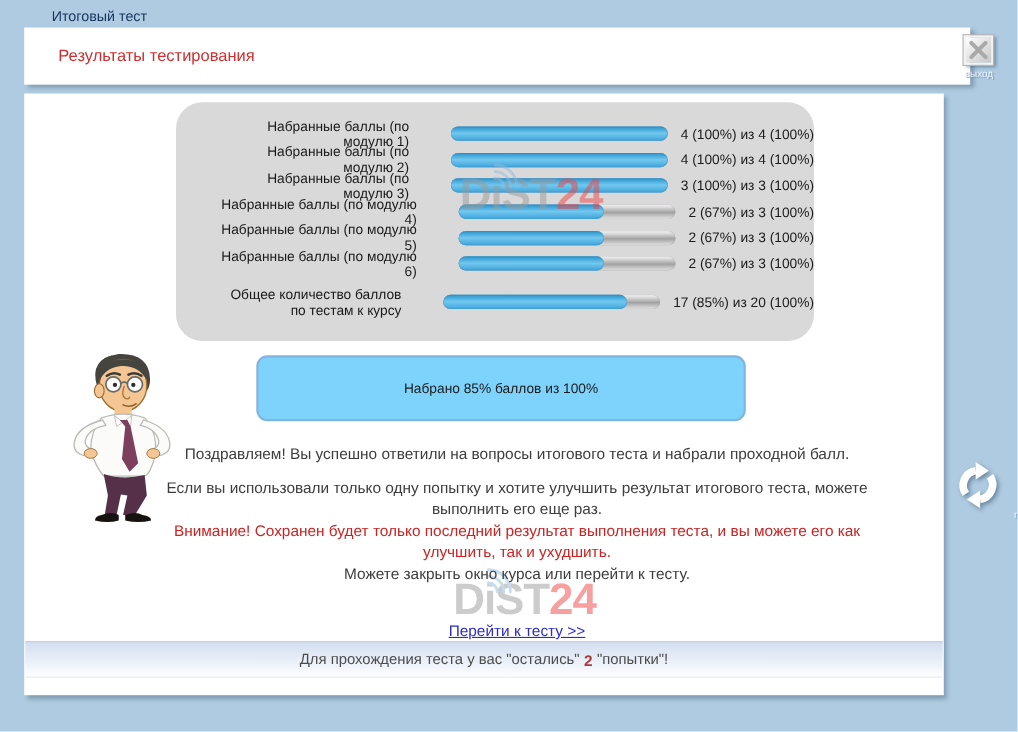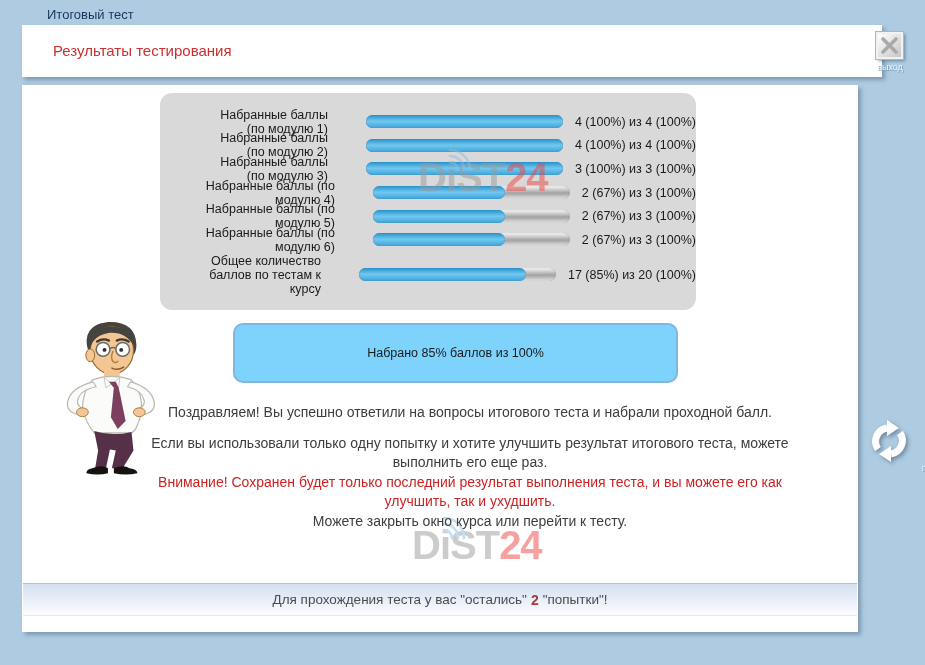--- a/index.html
+++ b/index.html
@@ -18,22 +18,22 @@
   }
   .panel-header{top:25px;height:52px;padding-left:24px;}
   .header-title{
     position:absolute;left:31px;top:17px;
     font-size:15px;color:#cb2f2f;
   }
   .panel-main{top:85px;height:547px;}
 
   
   .results-panel{
-    position:absolute;left:138px;top:8px;width:536px;height:217px;
-    background:#d9d9d9;border-radius:12px;
+    position:absolute;left:138px;top:8px;width:580px;height:217px;
+    background:#d9d9d9;border-radius:24px;
     padding-top:17px;box-sizing:border-box;
   }
   .result-row{display:flex;align-items:center;height:23.6px;}
   .result-row.total{height:42px;margin-top:2px;}
   .result-row .bar-label{
     width:195px;margin-left:40px;margin-right:38px;
     text-align:right;font-size:12.5px;color:#1a1a1a;line-height:14px;
   }
   .bar-track{
     width:197px;height:13px;border-radius:7px;flex:0 0 auto;
@@ -221,20 +221,23 @@
       <path d="M52 153 Q62 149 68 153 L68 158 Q58 161 46 158 Q46 154 52 153 Z" fill="#15120f"></path>
       <path d="M74 153 Q84 149 90 153 Q98 154 98 158 Q86 161 74 158 Z" fill="#15120f"></path>
     </svg>
   </div>
 
   <div class="messages">
     <p class="congrats">Поздравляем! Вы успешно ответили на вопросы итогового теста и набрали проходной балл.</p>
     <p>Если вы использовали только одну попытку и хотите улучшить результат итогового теста, можете выполнить его еще раз.</p>
     <p class="warning">Внимание! Сохранен будет только последний результат выполнения теста, и вы можете его как улучшить, так и ухудшить.</p>
     <p>Можете закрыть окно курса или перейти к тесту.</p>
+    <div class="go-link-wrap">
+      <a class="go-link">Перейти к тесту &gt;&gt;</a>
+    </div>
   </div>
 
   <div class="watermark wm-link">
     <span class="arcs">
       <svg width="34" height="32" viewBox="0 0 34 32">
         <g fill="none" stroke="#8fbbe2" stroke-width="2.6" stroke-linecap="round">
           <path d="M8 22 A 8 8 0 0 1 16 30"></path>
           <path d="M8 16 A 14 14 0 0 1 22 30"></path>
           <path d="M8 10 A 20 20 0 0 1 28 30"></path>
         </g>

